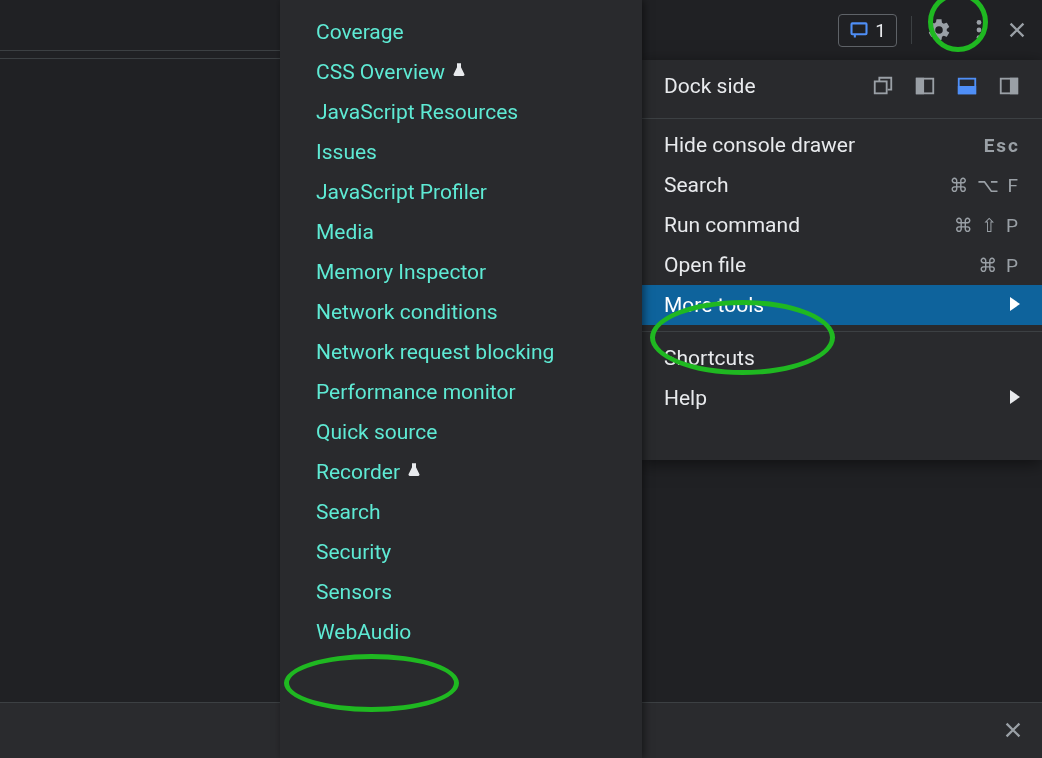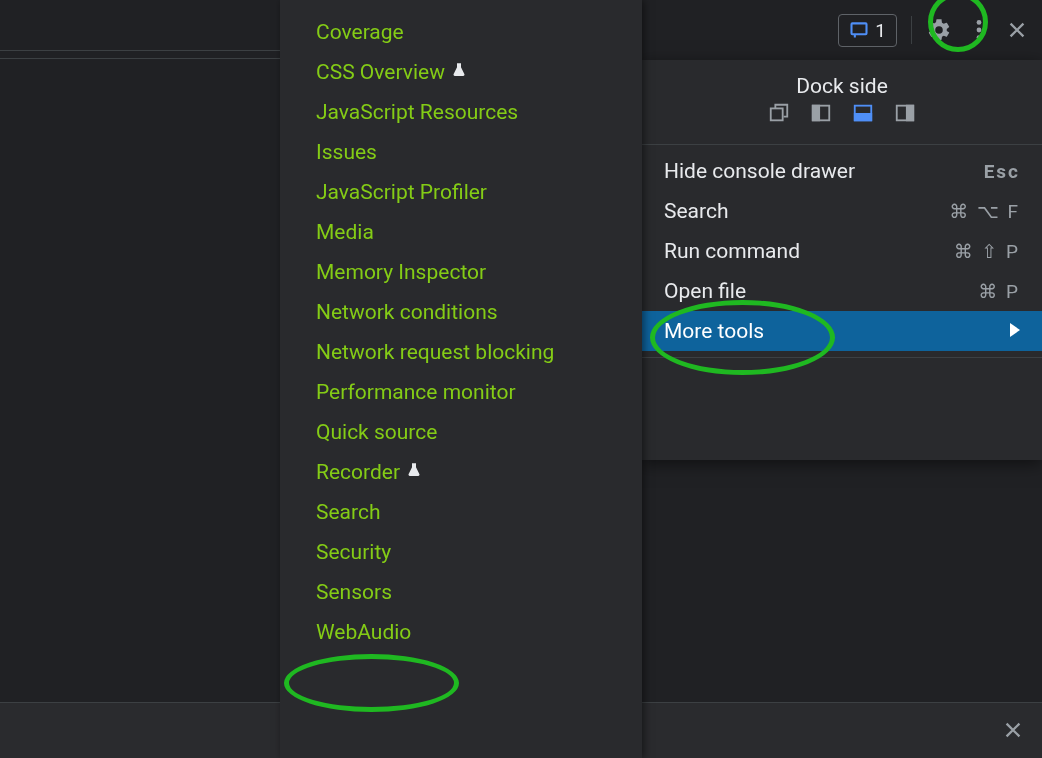--- a/index.html
+++ b/index.html
@@ -59,21 +59,21 @@
     top: 0;
     width: 362px;
     height: 758px;
     background: #292a2d;
     box-shadow: 2px 0 8px rgba(0,0,0,0.5);
     padding-top: 12px;
   }
   .submenu-item {
     padding: 8px 36px;
     font-size: 21px;
-    color: #84cc16;
+    color: #5eead4;
     cursor: pointer;
     display: flex;
     align-items: center;
     gap: 6px;
     white-space: nowrap;
   }
   .main-menu {
     position: absolute;
     left: 642px;
     top: 60px;
@@ -105,21 +105,20 @@
     height: 1px;
     background: #3c4043;
     margin: 6px 0;
   }
   .dock-row {
     display: flex;
     align-items: center;
     padding: 14px 22px 14px 22px;
     gap: 4px;
     justify-content: space-between;
-    flex-direction: column;
   }
   .dock-label {
     font-size: 21px;
     color: #e8eaed;
   }
   .dock-icons {
     display: flex;
     gap: 20px;
     align-items: center;
   }
@@ -280,20 +279,34 @@
       <div class="menu-row highlighted">
         <span>More tools</span>
         <span style="display: flex; align-items: center; gap: 12px;">
           <span class="submenu-arrow"><svg width="10" height="14" viewBox="0 0 10 14" fill="#fff">
               <path d="M0 0 L10 7 L0 14 Z"></path>
             </svg></span>
         </span>
       </div>
     </div>
   <div class="menu-sep"></div>
+  <div id="main-menu-items2">
+      <div class="menu-row">
+        <span>Shortcuts</span>
+        <span style="display: flex; align-items: center; gap: 12px;"></span>
+      </div>
+      <div class="menu-row">
+        <span>Help</span>
+        <span style="display: flex; align-items: center; gap: 12px;">
+          <span class="submenu-arrow"><svg width="10" height="14" viewBox="0 0 10 14" fill="#e8eaed">
+              <path d="M0 0 L10 7 L0 14 Z"></path>
+            </svg></span>
+        </span>
+      </div>
+    </div>
 </div>
 
 <div class="submenu" id="submenu">
     <div class="submenu-item">
       <span>Coverage</span>
     </div>
     <div class="submenu-item">
       <span>CSS Overview</span>
       <span><svg width="16" height="18" viewBox="0 0 24 24" fill="#e8eaed">
           <path d="M9 2v6l-5 10a2 2 0 0 0 1.8 3h12.4a2 2 0 0 0 1.8-3l-5-10V2H9z"></path>

